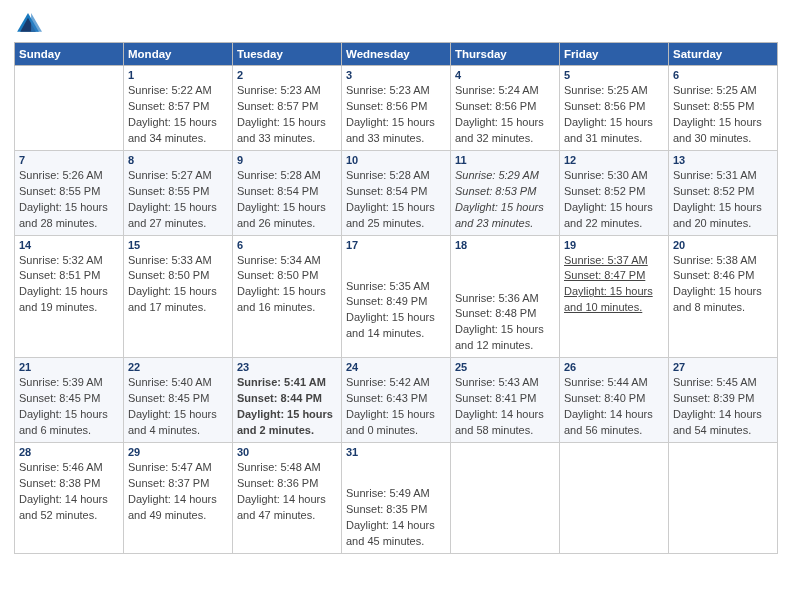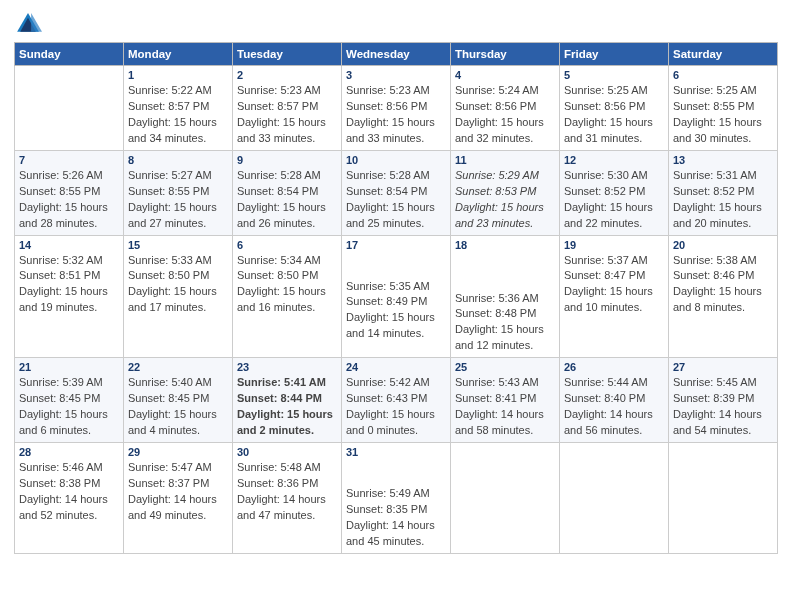--- a/index.html
+++ b/index.html
@@ -260,21 +260,21 @@
           </td>
           <td>
             <span class="day-num">18</span>
             <div class="day-detail" style="white-space: pre-line; margin-top: 40px;">Sunrise: 5:36 AM
 Sunset: 8:48 PM
 Daylight: 15 hours
 and 12 minutes.</div>
           </td>
           <td>
             <span class="day-num">19</span>
-            <div class="day-detail" style="white-space: pre-line;">Sunrise: 5:37 AM
+            <div class="day-detail" style="white-space: pre-line; text-decoration: underline;">Sunrise: 5:37 AM
 Sunset: 8:47 PM
 Daylight: 15 hours
 and 10 minutes.</div>
           </td>
           <td>
             <span class="day-num">20</span>
             <div class="day-detail" style="white-space: pre-line;">Sunrise: 5:38 AM
 Sunset: 8:46 PM
 Daylight: 15 hours
 and 8 minutes.</div>

